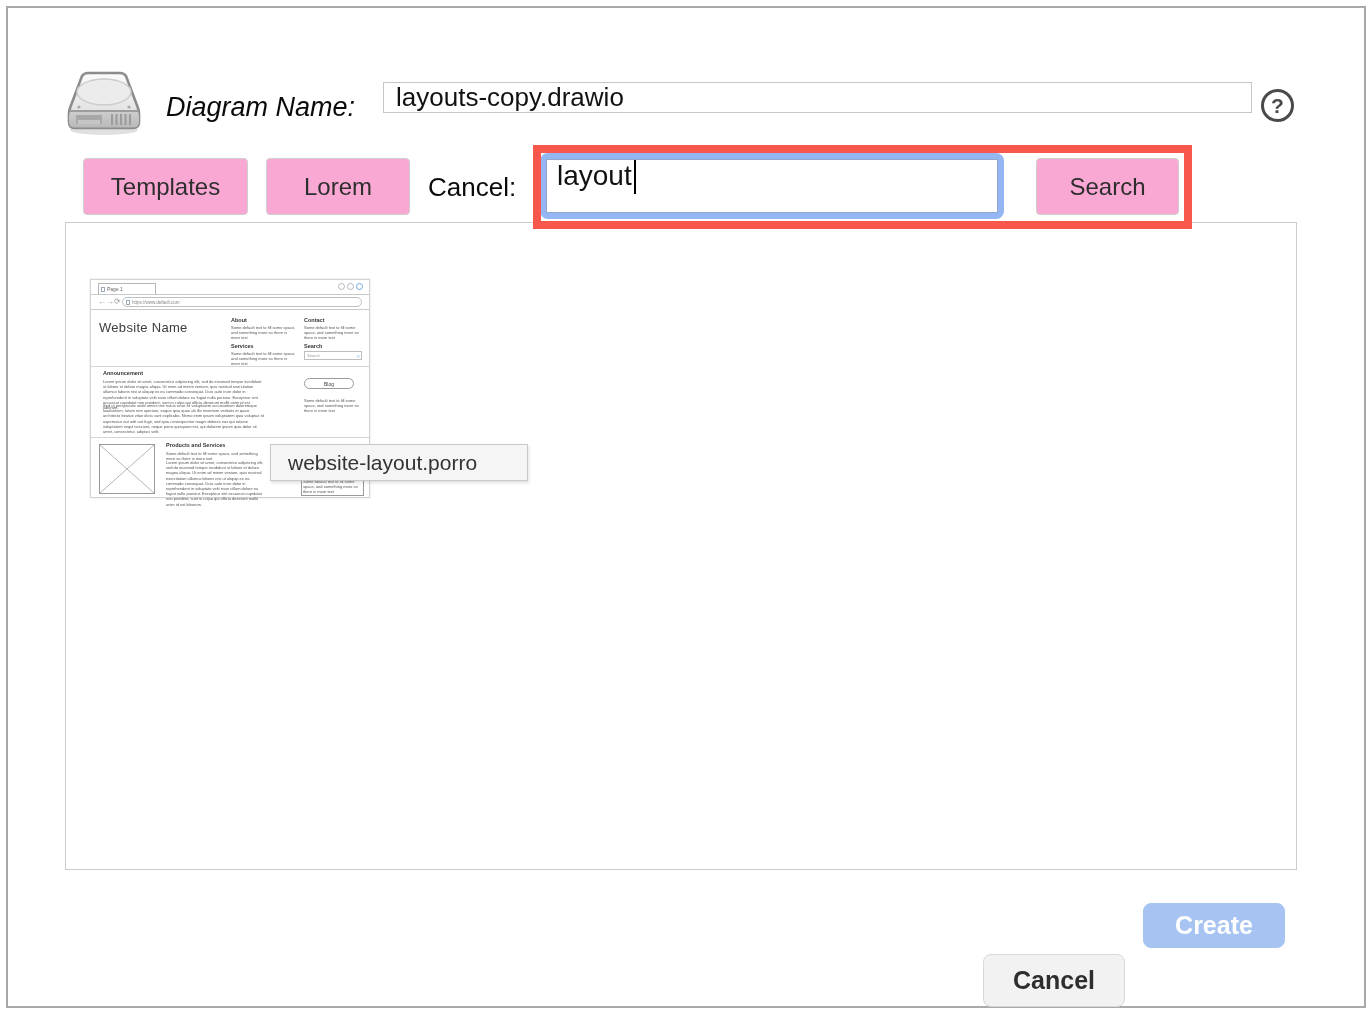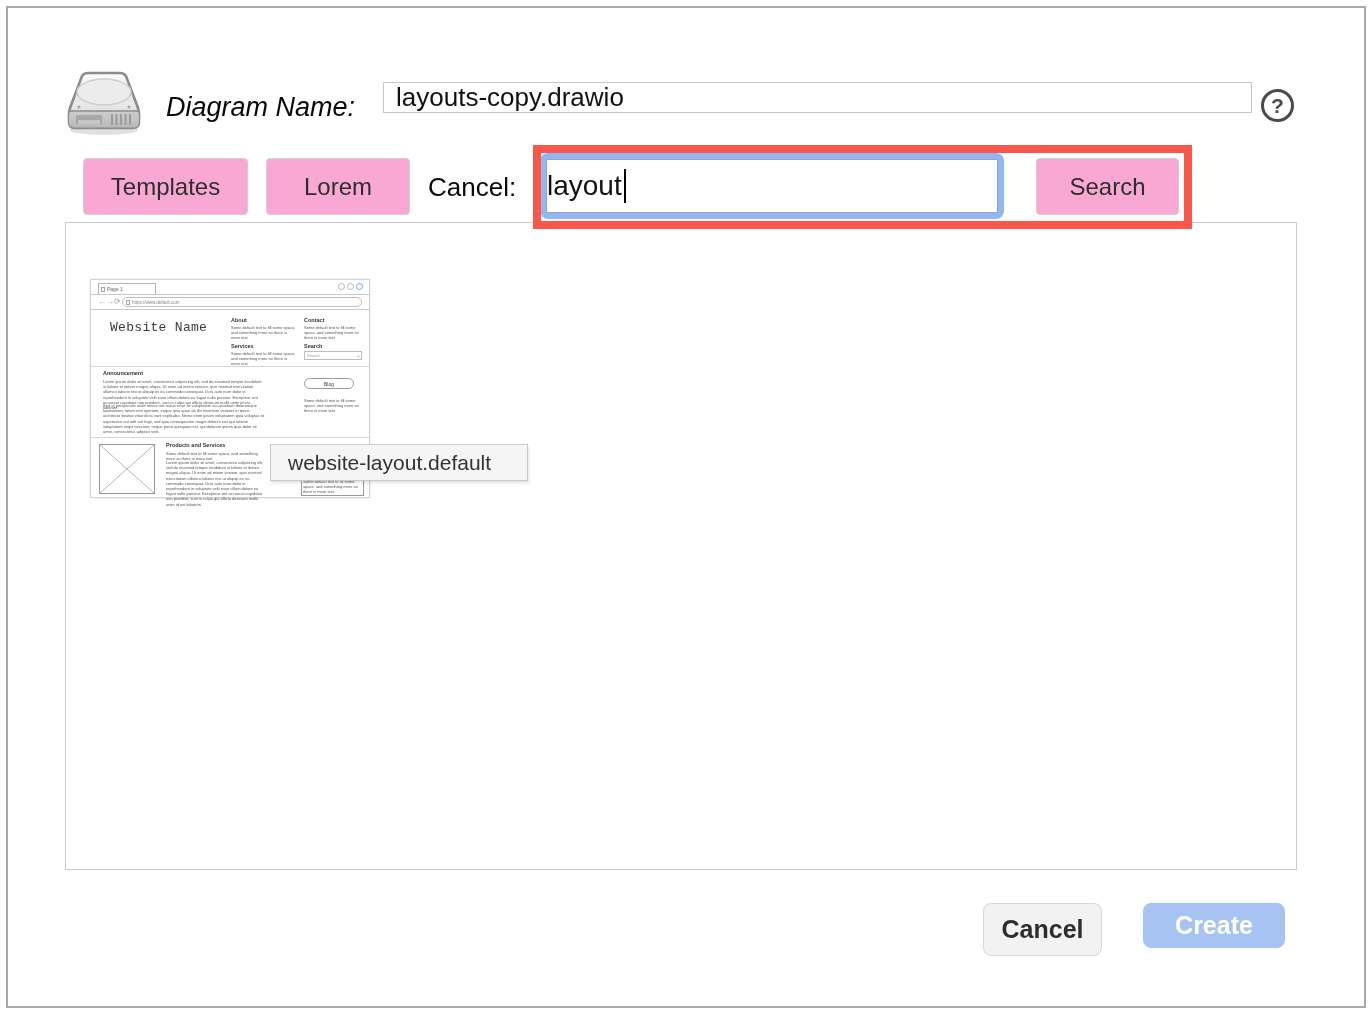--- a/index.html
+++ b/index.html
@@ -18,21 +18,21 @@
   
   .btn { display:flex; align-items:center; justify-content:center; background:#f9a8d4; border:1px solid #cfcfcf; border-radius:4px; font-size:24px; color:#2e2e2e; font-family:"Liberation Sans",sans-serif; cursor:pointer; }
   .btn-bottom { border-radius:8px; font-size:25px; font-weight:600; background:#f2f2f2; border:1px solid #d8d8d8; }
   .btn-create { background:#a6c3f2; border:1px solid #a6c3f2; color:#fff; font-weight:700; }
 
   
   .annotation-rect { border:8px solid #f8584b; background:transparent; pointer-events:none; }
 
   
   .focus-ring { border:6px solid #94b6f2; border-radius:8px; background:#94b6f2; }
-  .fake-input { width:100%; height:100%; background:#fff; border:1px solid #8fa6cf; display:flex; align-items:center; padding-left:0; font-size:28px; color:#111; }
+  .fake-input { width:100%; height:100%; background:#fff; border:1px solid #8fa6cf; display:flex; padding-left:10px; font-size:28px; color:#111; }
   .caret { display:inline-block; width:2px; height:34px; background:#000; margin-left:2px; }
 
   
   .content-area { border:1px solid #ccc; background:#fff; }
 
   
   .thumb { background:#fff; border:1px solid #d2d2d2; box-shadow:0 0 2px rgba(0,0,0,.12); cursor:pointer; }
   .thumb * { position:absolute; }
   .t-chrome { left:0; top:0; width:100%; height:30px; border-bottom:1px solid #c9c9c9; }
   .t-tab { left:7px; top:3px; width:58px; height:11px; border:1px solid #b5b5b5; border-bottom:none; background:#fff; font-size:5px; color:#666; display:flex; align-items:center; padding-left:8px; }
@@ -132,21 +132,21 @@
     <div class="t-circle blue" style="right:6px;"></div>
     <span class="t-arrow" style="left:7px;">←</span>
     <span class="t-arrow" style="left:15px;">→</span>
     <span class="t-arrow" style="left:23px;">⟳</span>
     <div class="t-url">
       <span class="t-url-icon"></span>
       <span style="position:static">https://www.default.com</span>
     </div>
   </div>
 
-  <div class="t-h1" style="left:19px; top:40px;font-family:Liberation Mono, monospace;">Website Name</div>
+  <div class="t-h1" style="left:8px; top:40px;">Website Name</div>
 
   <div style="left:140px; top:37px; width:66px;">
     <div class="t-h5" style="position:static">About</div>
     <div class="t-p" style="position:static; margin-top:2px;">Some default text to fill some space, and something more so there is more text</div>
   </div>
   <div style="left:213px; top:37px; width:62px;">
     <div class="t-h5" style="position:static">Contact</div>
     <div class="t-p" style="position:static; margin-top:2px;">Some default text to fill some space, and something more so there is more text</div>
   </div>
   <div style="left:140px; top:63px; width:66px;">
@@ -181,18 +181,18 @@
   </div>
   <div class="t-h5" style="left:75px; top:162px;">Products and Services</div>
   <div class="t-p" style="left:75px; top:171px; width:100px;">Some default text to fill some space, and something more so there is more text</div>
   <div class="t-p" style="left:75px; top:180px; width:100px;">Lorem ipsum dolor sit amet, consectetur adipiscing elit, sed do eiusmod tempor incididunt ut labore et dolore magna aliqua. Ut enim ad minim veniam, quis nostrud exercitation ullamco laboris nisi ut aliquip ex ea commodo consequat. Duis aute irure dolor in reprehenderit in voluptate velit esse cillum dolore eu fugiat nulla pariatur. Excepteur sint occaecat cupidatat non proident, sunt in culpa qui officia deserunt mollit anim id est laborum.</div>
   <div class="t-txtbox" style="left:210px; top:197px; width:63px; height:19px;">
     <div class="t-p" style="position:static">Some default text to fill some space, and something more so there is more text</div>
   </div>
 </div>
 
 <div class="abs tooltip" style="left:270px; top:444px; width:258px; height:37px; z-index:10;">
-  <span>website-layout.default</span>
+  <span>website-layout.porro</span>
 </div>
 
-<button class="abs btn btn-bottom" style="left:983px; top:903px; width:119px; height:53px;">Cancel</button>
+<button class="abs btn btn-bottom" style="left:983px; top:954px; width:142px; height:53px;">Cancel</button>
 
 <button class="abs btn btn-bottom btn-create" style="left: 1143px; top: 903px; width: 142px; height: 45px; background: rgb(166, 195, 242); border-color: rgb(166, 195, 242); text-align: center;">Create</button>
 
 </body></html>

